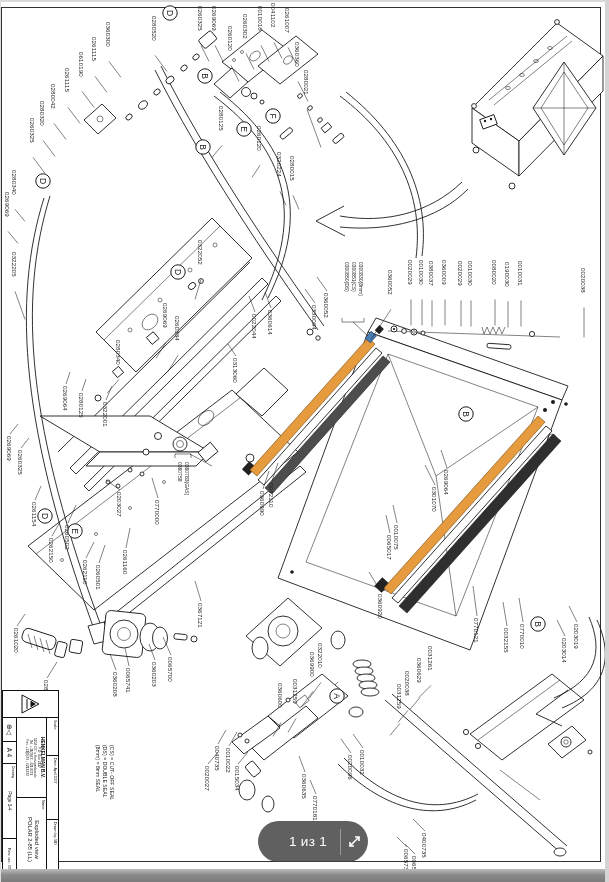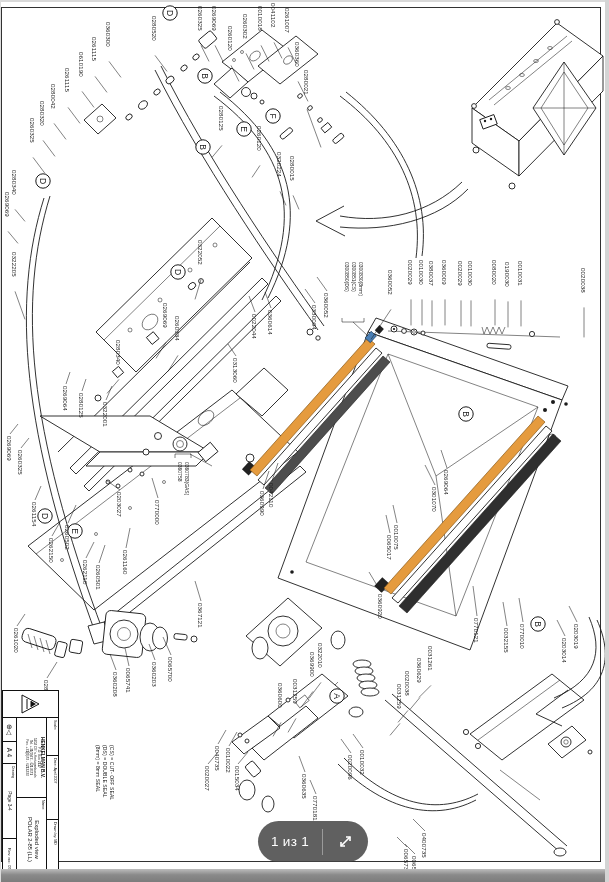--- a/index.html
+++ b/index.html
@@ -42,21 +42,21 @@
   .tb-drw .dl{position:absolute;left:2px;top:1px;font-size:3.3px;}
   .tb-drw .pg{font-size:4.8px;}
   .tb-rev{width:42px;font-size:4.4px;}
 
   .legendblock{left:94px;top:745px;width:68px;height:21px;
                transform:rotate(90deg) translate(0,-21px);
                font-size:5px;line-height:6.8px;color:#111;letter-spacing:.1px;white-space:nowrap;}
 
   .pill{position:absolute;left:258px;top:821px;width:110px;height:41px;border-radius:21px;
         background:rgba(68,68,68,.85);display:flex;align-items:center;color:#fff;}
-  .pill-text{width:64px;text-align:center;font-size:13.5px;letter-spacing:.3px;}
+  .pill-text{width:64px;text-align:center;font-size:13.5px;letter-spacing:.3px;margin-left:18px;}
   .pill-div{width:1px;height:26px;background:#9a9a9a;}
   .pill-ic{flex:1;display:flex;align-items:center;justify-content:center;cursor:pointer;}
 
   .bottombar{position:absolute;left:0;top:869px;width:609px;height:13px;
              background:linear-gradient(#bdbdbd,#8a8a8a 45%,#7c7c7c);}
   .edge-t{position:absolute;left:0;top:0;width:609px;height:2px;background:#d9d9d9;}
   .edge-l{position:absolute;left:0;top:0;width:1px;height:882px;background:#dcdcdc;}
   .edge-r{position:absolute;left:605px;top:0;width:4px;height:882px;background:#d4d4d4;}
 </style>
 </head>

